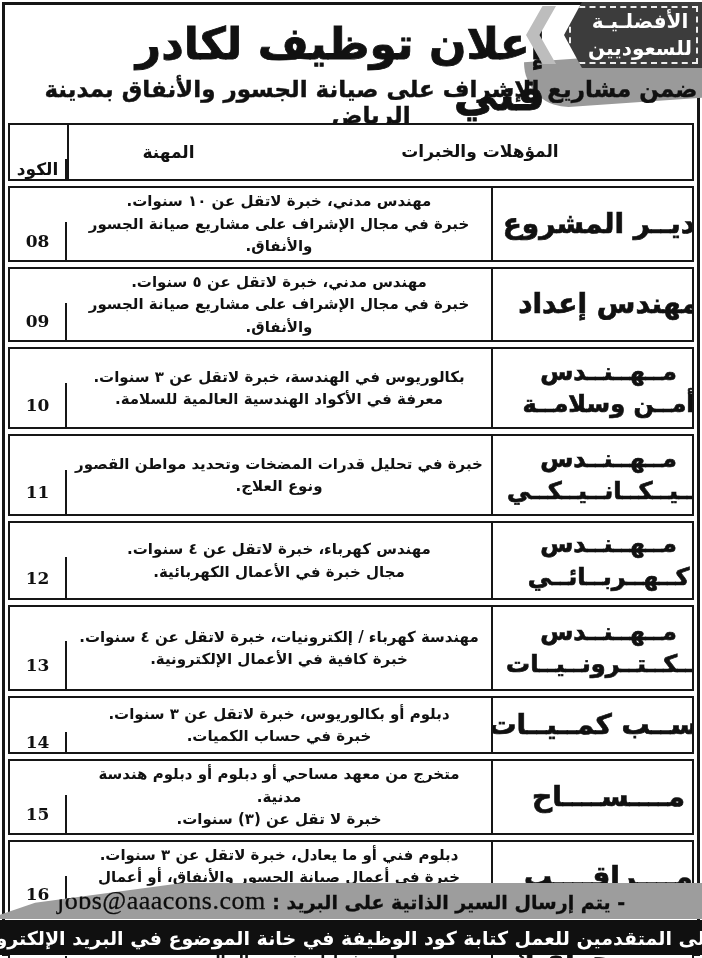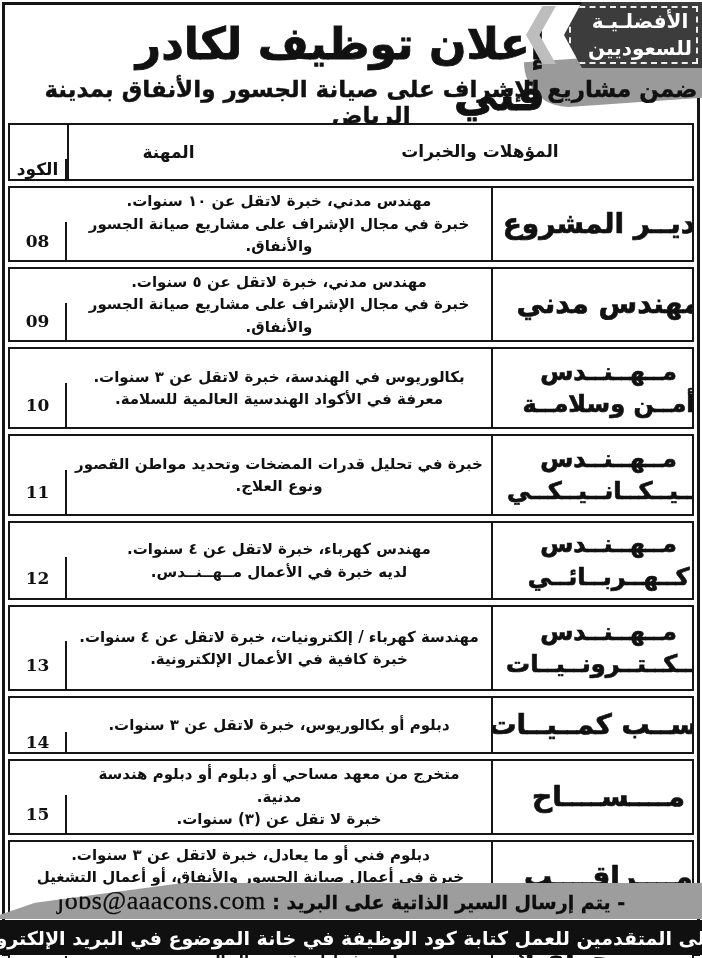--- a/index.html
+++ b/index.html
@@ -167,21 +167,21 @@
       </div>
       <div class="cell cell-qual">
         <div>مهندس مدني، خبرة لاتقل عن ١٠ سنوات.</div>
         <div>خبرة في مجال الإشراف على مشاريع صيانة الجسور والأنفاق.</div>
       </div>
       <div class="cell cell-code">08</div>
     </div>
 
     <div class="t-row r50">
       <div class="cell cell-prof">
-        <div class="prof-line">مهندس مدني</div>
+        <div class="prof-line">مهندس إعداد</div>
       </div>
       <div class="cell cell-qual">
         <div>مهندس مدني، خبرة لاتقل عن ٥ سنوات.</div>
         <div>خبرة في مجال الإشراف على مشاريع صيانة الجسور والأنفاق.</div>
       </div>
       <div class="cell cell-code">09</div>
     </div>
 
     <div class="t-row r82">
       <div class="cell cell-prof two">
@@ -206,21 +206,21 @@
       <div class="cell cell-code">11</div>
     </div>
 
     <div class="t-row r79">
       <div class="cell cell-prof two">
         <div class="prof-line">مــهــنــدس</div>
         <div class="prof-line">كــهــربــائــي</div>
       </div>
       <div class="cell cell-qual">
         <div>مهندس كهرباء، خبرة لاتقل عن ٤ سنوات.</div>
-        <div>لديه خبرة في الأعمال مــهــنــدس.</div>
+        <div>مجال خبرة في الأعمال الكهربائية.</div>
       </div>
       <div class="cell cell-code">12</div>
     </div>
 
     <div class="t-row r86">
       <div class="cell cell-prof two">
         <div class="prof-line">مــهــنــدس</div>
         <div class="prof-line">إلــكــتــرونــيــات</div>
       </div>
       <div class="cell cell-qual">
@@ -229,20 +229,21 @@
       </div>
       <div class="cell cell-code">13</div>
     </div>
 
     <div class="t-row r51">
       <div class="cell cell-prof">
         <div class="prof-line">حاســب كمــيــات</div>
       </div>
       <div class="cell cell-qual">
         <div>دبلوم أو بكالوريوس، خبرة لاتقل عن ٣ سنوات.</div>
+        <div>خبرة في حساب الكميات.</div>
       </div>
       <div class="cell cell-code">14</div>
     </div>
 
     <div class="t-row r48">
       <div class="cell cell-prof">
         <div class="prof-line">مــــســــاح</div>
       </div>
       <div class="cell cell-qual">
         <div>متخرج من معهد مساحي أو دبلوم أو دبلوم هندسة مدنية.</div>
@@ -252,20 +253,21 @@
     </div>
 
     <div class="t-row r70">
       <div class="cell cell-prof">
         <div class="prof-line">مــــراقــــب</div>
       </div>
       <div class="cell cell-qual">
         <div>دبلوم فني أو ما يعادل، خبرة لاتقل عن ٣ سنوات.</div>
         <div>خبرة في أعمال صيانة الجسور والأنفاق، أو أعمال التشغيل والصيانة.</div>
       </div>
+      <div class="cell cell-code">16</div>
     </div>
 
     <div class="t-row r80">
       <div class="cell cell-prof">
         <div class="prof-line">مصمم جرافيك</div>
       </div>
       <div class="cell cell-qual">
         <div>حاصل على دبلوم فأعلى.</div>
         <div>لديه شهادات في مجال التصميم.</div>
         <div>خبرة في إعداد وإخراج التقارير الفنية للمشاريع.</div>

